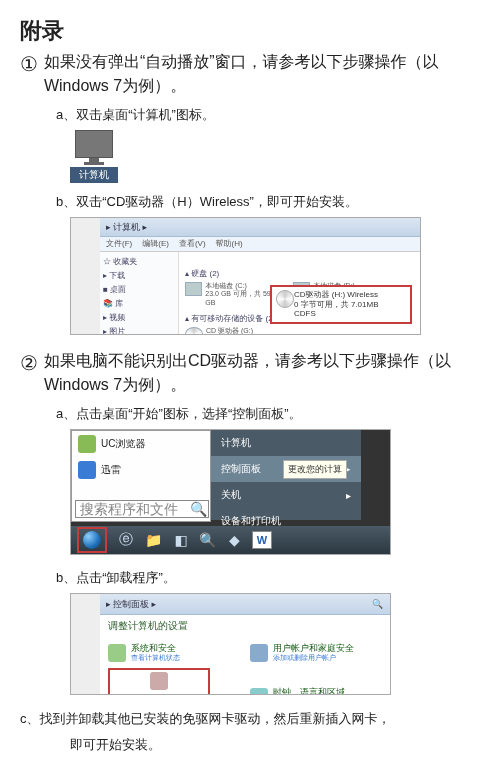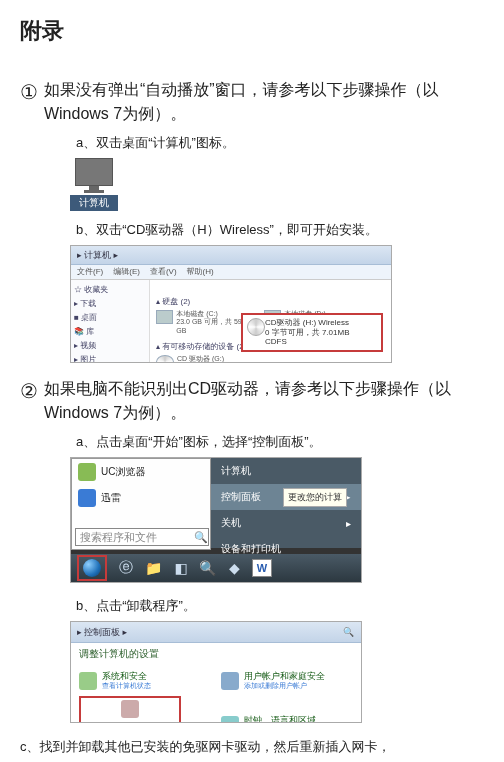--- a/index.html
+++ b/index.html
@@ -8,40 +8,40 @@
     font-family: "Microsoft YaHei", "PingFang SC", sans-serif;
     font-size: 14px;
     color: #222;
     width: 504px;
     box-sizing: border-box;
     background: #fff;
   }
   h1 {
     font-size: 22px;
     font-weight: bold;
-    margin: 0 0 32px 0;
+    margin: 0 0 4px 0;
   }
   .step {
     display: flex;
     align-items: flex-start;
     margin-bottom: 8px;
   }
   .circle-num {
     font-size: 20px;
     margin-right: 6px;
     line-height: 1.4;
     flex-shrink: 0;
   }
   .step-text {
     font-size: 16px;
     line-height: 1.5;
     font-weight: 500;
   }
   .substep {
-    margin-left: 56px;
+    margin-left: 36px;
     margin-bottom: 6px;
     font-size: 13px;
   }
   .substep-c {
     margin-bottom: 6px;
     font-size: 13px;
     line-height: 1.5;
   }
   .indent2 {
     margin-left: 50px;
@@ -78,20 +78,21 @@
   }
 
   
   .shot {
     margin-left: 50px;
     border: 1px solid #aaa;
     background: #eee;
     margin-bottom: 14px;
     position: relative;
     overflow: hidden;
+    padding-left: 29px;
   }
   .shot1 { width: 320px; height: 116px; }
   .shot2 { width: 290px; height: 124px; }
   .shot3 { width: 290px; height: 100px; }
 
   
   .s1-top { height: 18px; background: linear-gradient(#dbe6f3,#c3d4e8); border-bottom:1px solid #a7bdd6; font-size:9px; color:#334; padding-left:6px; line-height:18px;}
   .s1-menu { height: 14px; background:#eef4fb; border-bottom:1px solid #ccc; font-size:8px; color:#555; padding-left:6px; line-height:14px; display:flex; gap:10px;}
   .s1-body { display:flex; height: calc(100% - 32px); background:#fff;}
   .s1-side { width:72px; border-right:1px solid #ddd; font-size:8px; color:#446; padding:4px 3px; background:#fafbfd;}
@@ -121,21 +122,21 @@
   .s2-left {
     position:absolute; left:0; top:0; width:138px; height:90px;
     background:#fefefe; border:1px solid #999;
   }
   .s2-left .app { display:flex; align-items:center; gap:5px; padding:4px 6px; font-size:10px;}
   .s2-left .app .ai { width:18px;height:18px; background:#8b5; border-radius:3px;}
   .s2-left .app .ai2 { width:18px;height:18px; background:#3a7bd5; border-radius:3px;}
   .s2-search {
     position:absolute; left:4px; top:70px;
     width:128px; height:16px; background:#fff; border:1px solid #888;
-    font-size:11px; color:#888; padding-left:4px; line-height:16px;
+    font-size:14px; color:#888; padding-left:4px; line-height:16px;
     display:flex; justify-content:space-between; align-items:center;
   }
   .s2-right {
     position:absolute; left:140px; top:0; width:150px; height:90px;
     background:#4a5a66;
   }
   .s2-right .ritem { font-size:10px; color:#fff; padding:6px 10px; display:flex; align-items:center; justify-content:space-between;}
   .s2-right .highlight { background:#6d8494;}
   .s2-tooltip {
     position:absolute; left:212px; top:30px; background:#fffff0; border:1px solid #aaa;

